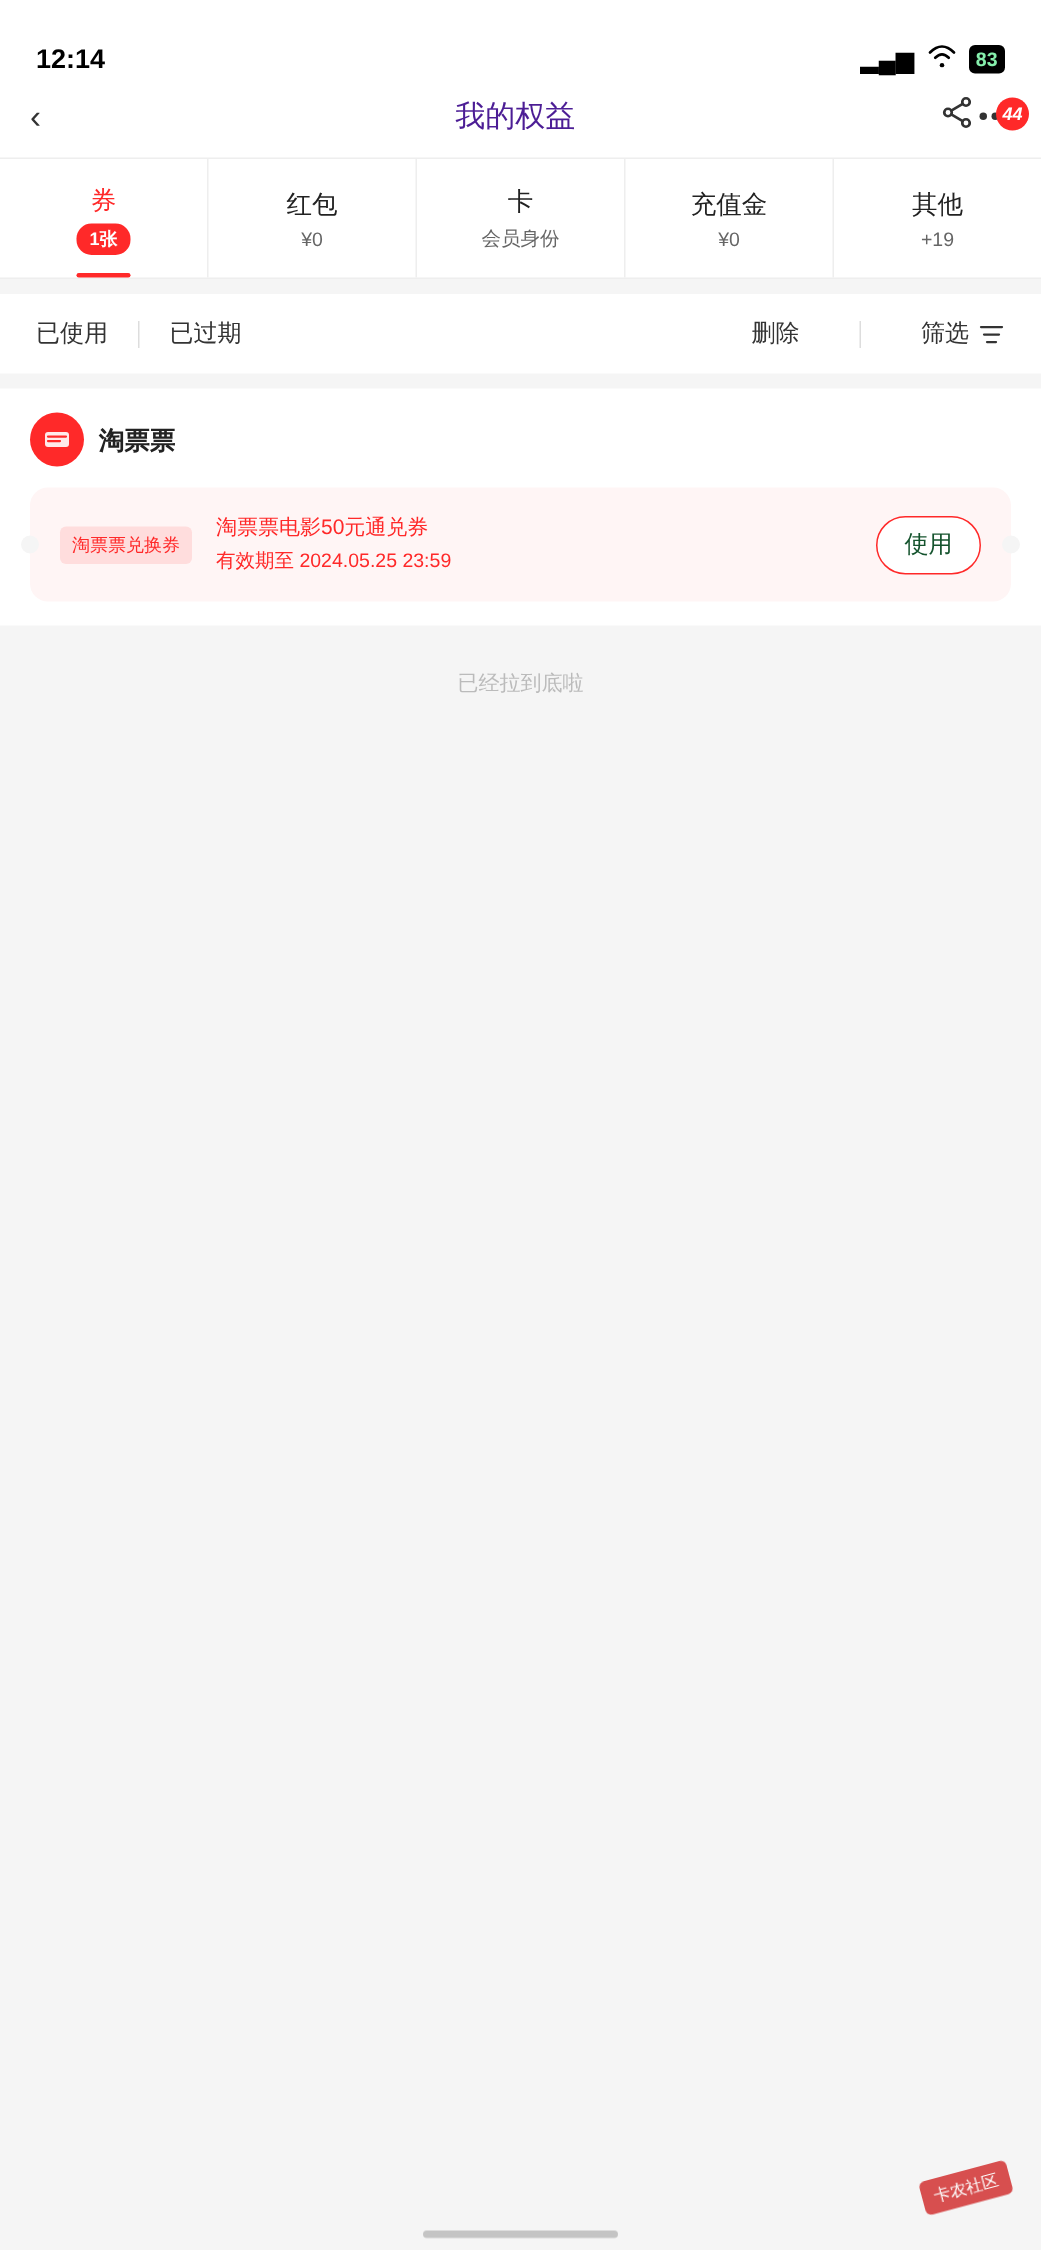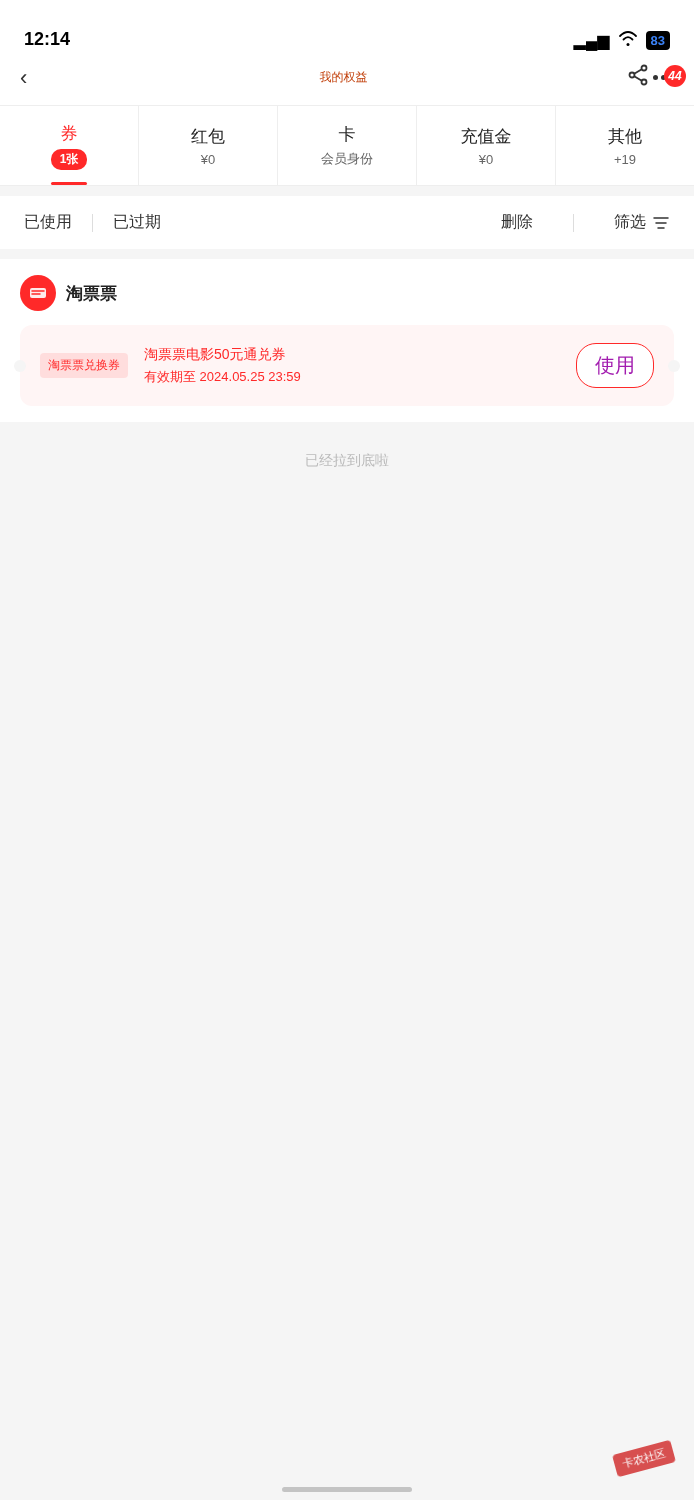--- a/index.html
+++ b/index.html
@@ -28,21 +28,21 @@
     }
     .status-icons {
       display: flex;
       align-items: center;
       gap: 8px;
     }
     .signal-icon { font-size: 16px; color: #000; }
     .wifi-icon { font-size: 16px; color: #000; }
     .battery-box {
       background: #000;
-      color: #3b82f6;
+      color: #86efac;
       font-size: 13px;
       font-weight: 600;
       padding: 2px 5px;
       border-radius: 4px;
     }
 
     
     .nav-bar {
       background: #fff;
       height: 56px;
@@ -52,23 +52,23 @@
       padding: 0 20px;
       border-bottom: 1px solid #eee;
     }
     .nav-back {
       font-size: 22px;
       color: #333;
       cursor: pointer;
       width: 40px;
     }
     .nav-title {
-      font-size: 12px;
+      font-size: 20px;
       font-weight: 500;
-      color: #c2410c;
+      color: #4c1d95;
     }
     .nav-right {
       display: flex;
       align-items: center;
       gap: 4px;
       font-style: italic;
     }
     .share-icon {
       font-size: 20px;
       color: #333;
@@ -289,25 +289,25 @@
       font-size: 14px;
       color: #ff2929;
       margin-bottom: 4px;
     }
     .coupon-expire {
       font-size: 13px;
       color: #ff2929;
     }
     .coupon-use-btn {
       background: #fff;
-      color: #a21caf;
+      color: #14532d;
       border: 1.5px solid #ff2929;
       border-radius: 20px;
       padding: 8px 18px;
-      font-size: 20px;
+      font-size: 16px;
       cursor: pointer;
       white-space: nowrap;
       flex-shrink: 0;
     }
 
     
     .bottom-text {
       text-align: center;
       color: #bbb;
       font-size: 14px;

